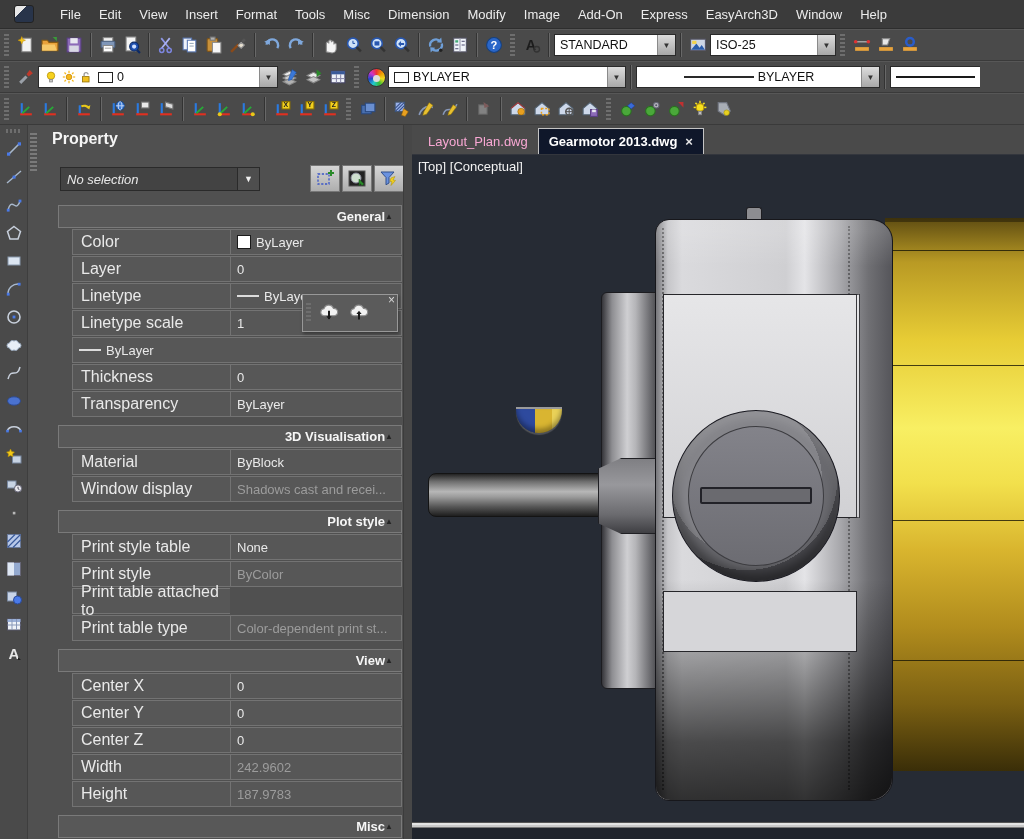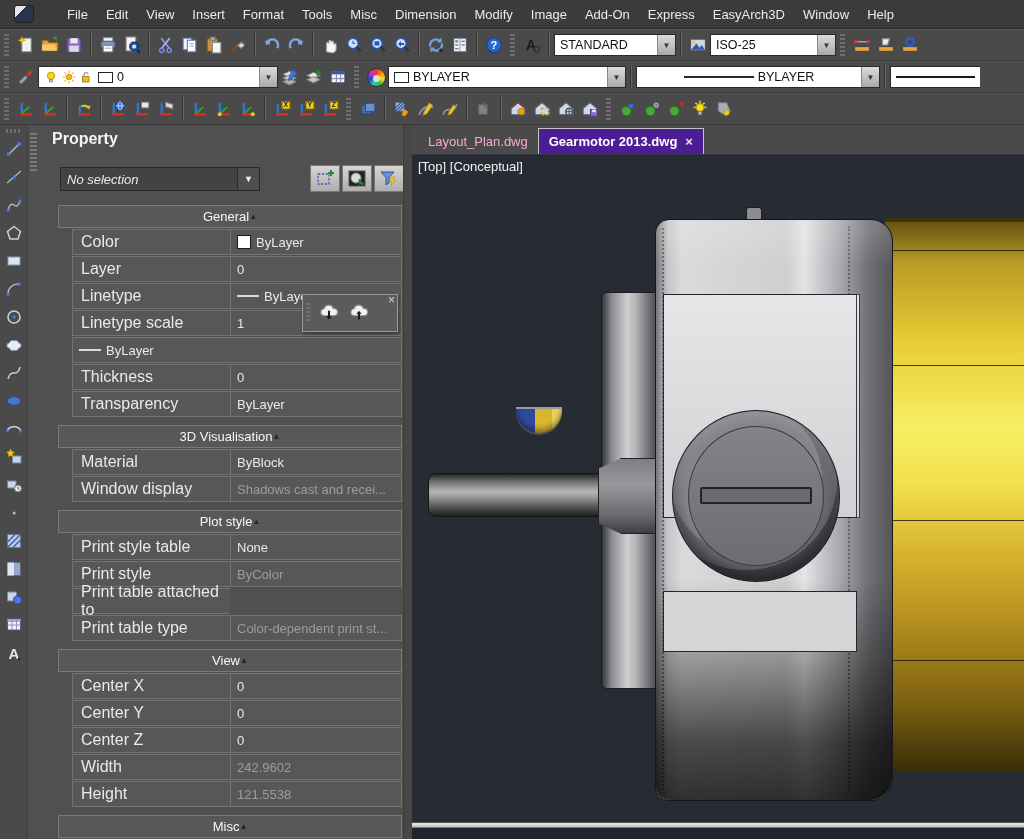--- a/index.html
+++ b/index.html
@@ -1,21 +1,21 @@
 <!DOCTYPE html>
 <html><head>
 <meta charset="utf-8">
 <style>
   * { margin:0; padding:0; box-sizing:border-box; }
   html,body { width:1024px; height:839px; overflow:hidden; }
   body { font-family:"Liberation Sans", sans-serif; background:#4a4a4a; position:relative; color:#e8e8e8; }
 
   
   #menubar { position:absolute; left:0; top:0; width:1024px; height:29px; background:#3b3b3b;
-             display:flex; align-items:center; gap:16px; border-bottom:1px solid #2e2e2e; }
+             display:flex; align-items:center; gap:9px; border-bottom:1px solid #2e2e2e; }
   #applogo { width:20px; height:18px; margin:0 8px 0 14px; border-radius:3px;
              background:linear-gradient(135deg,#e8e8e8 0 35%,#28344a 35% 100%); border:1px solid #222; }
   .mi { padding:0 9px; font-size:13px; color:#ececec; height:29px; line-height:29px; }
 
   
   .tbar { position:absolute; left:0; width:1024px; height:32px; background:#4a4a4a;
           border-top:1px solid #575757; border-bottom:1px solid #3a3a3a;
           display:flex; align-items:center; }
   #tb1 { top:29px; } #tb2 { top:61px; } #tb3 { top:93px; }
   .grip { width:5px; height:22px; margin:0 5px 0 4px; flex:none;
@@ -50,21 +50,21 @@
   #psel { position:absolute; left:32px; top:42px; width:200px; height:24px; display:flex;
           border:1px solid #2a2a2a; background:#434343;font-style:italic; }
   #psel .fld { flex:1; color:#e8e8e8; font-size:13px; padding:0 6px; display:flex; align-items:center; }
   #psel .arr { width:22px; background:#4e4e4e; border-left:1px solid #2a2a2a; display:flex; align-items:center; justify-content:center; color:#f0f0f0; font-size:9px; }
   #psel .arr::after { content:"▼"; }
   .pbtn { position:absolute; top:40px; width:30px; height:27px; background:linear-gradient(#d6d6d6,#aeaeae);
           border:1px solid #777; display:flex; align-items:center; justify-content:center; }
   #psections { position:absolute; left:30px; top:80px; width:344px; }
   .psec { margin-bottom:8px; }
   .psec-h { height:23px; background:#585858; border:1px solid #7a7a7a; display:flex; align-items:center;
-            justify-content:center; padding:0 8px; font-size:13px; font-weight:normal; color:#f6f6f6; }
+            justify-content:flex-end; padding:0 8px; font-size:13px; font-weight:bold; color:#f6f6f6; }
   .psec-h .tri { font-size:8px; color:#252525; }
   .prow { display:flex; margin:1px 0 0 14px; height:26px; }
   .plbl { width:158px; background:#575757; border:1px solid #737373; border-right:none; display:flex;
           align-items:center; padding-left:8px; font-size:16px; color:#e9e9e9; }
   .pval { flex:1; background:#575757; border:1px solid #737373; display:flex; align-items:center;
           padding-left:6px; font-size:13px; color:#e9e9e9; gap:5px; overflow:hidden; white-space:nowrap; }
   .prow.dim .pval { color:#9c9c9c; }
   .swatch { width:14px; height:14px; background:#fff; border:1px solid #1a1a1a; flex:none; }
   .linepre { width:22px; height:2px; background:#dcdcdc; flex:none; }
   #pscroll { position:absolute; right:0; top:0; width:9px; height:714px; background:#474747; border-left:1px solid #3c3c3c; }
@@ -75,21 +75,21 @@
               display:flex; align-items:center; }
   #floatbar .grip { height:20px; margin:0 3px; }
   #floatbar .tbtn { width:30px; height:30px; }
   #float-close { position:absolute; right:2px; top:-1px; font-size:12px; color:#d8d8d8; line-height:12px; }
 
   
   #draw { position:absolute; left:412px; top:125px; width:612px; height:714px; background:#4a4a4a; }
   #tabbar { position:absolute; left:0; top:0; width:612px; height:30px; display:flex; align-items:flex-end;
             padding-left:6px; background:#4a4a4a; border-bottom:1px solid #33363d; }
   .dtab { height:26px; display:flex; align-items:center; gap:8px; padding:0 10px; font-size:13px; color:#f9a8d4; }
-  .dtab.active { background:#4c1d95; border:1px solid #c4c4c4; border-bottom:none; color:#fff; font-weight:bold; }
+  .dtab.active { background:#0f172a; border:1px solid #c4c4c4; border-bottom:none; color:#fff; font-weight:bold; }
   .dtab .closex { font-weight:bold; font-size:13px; color:#e8e8e8; }
 
   #vp { position:absolute; left:0; top:30px; width:612px; height:684px; background:#262b34; overflow:hidden; }
   #vp > div { position:absolute; }
   #vp-label { left:6px; top:4px; font-size:13px; color:#f2f2f2; z-index:40; }
 
   .motor { left:473px; top:63px; width:139px; height:553px;
      background:linear-gradient(180deg,#5e4c12 0%,#b99a24 8%,#e7cc35 22%,#f8ef63 38%,#f2e04c 48%,#d9b52e 60%,#b18c1d 74%,#7a5f12 88%,#3a2e08 100%); }
   .motor .seam { position:absolute; left:0; right:0; height:1px; background:rgba(25,22,5,.8); }
   .motor::before { content:""; position:absolute; left:0; right:0; top:0; height:4px; background:rgba(0,0,0,.35); }
@@ -895,21 +895,21 @@
         </div>
         <div class="prow dim">
           <div class="plbl">Width</div>
           <div class="pval">
             <span>242.9602</span>
           </div>
         </div>
         <div class="prow dim">
           <div class="plbl">Height</div>
           <div class="pval">
-            <span>121.5538</span>
+            <span>187.9783</span>
           </div>
         </div>
       </div>
       <div class="psec">
         <div class="psec-h">
           <span>Misc</span>
           <span class="tri">▲</span>
         </div>
       </div>
     </div>

